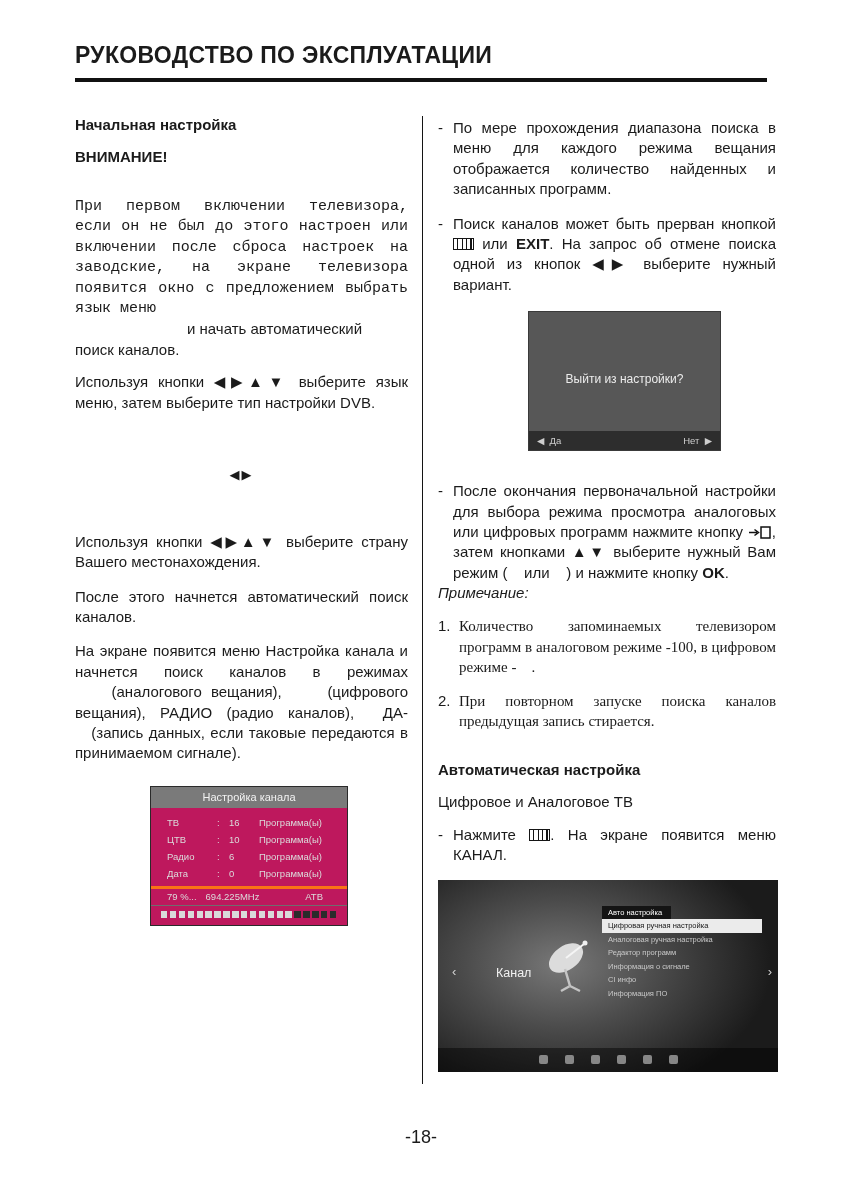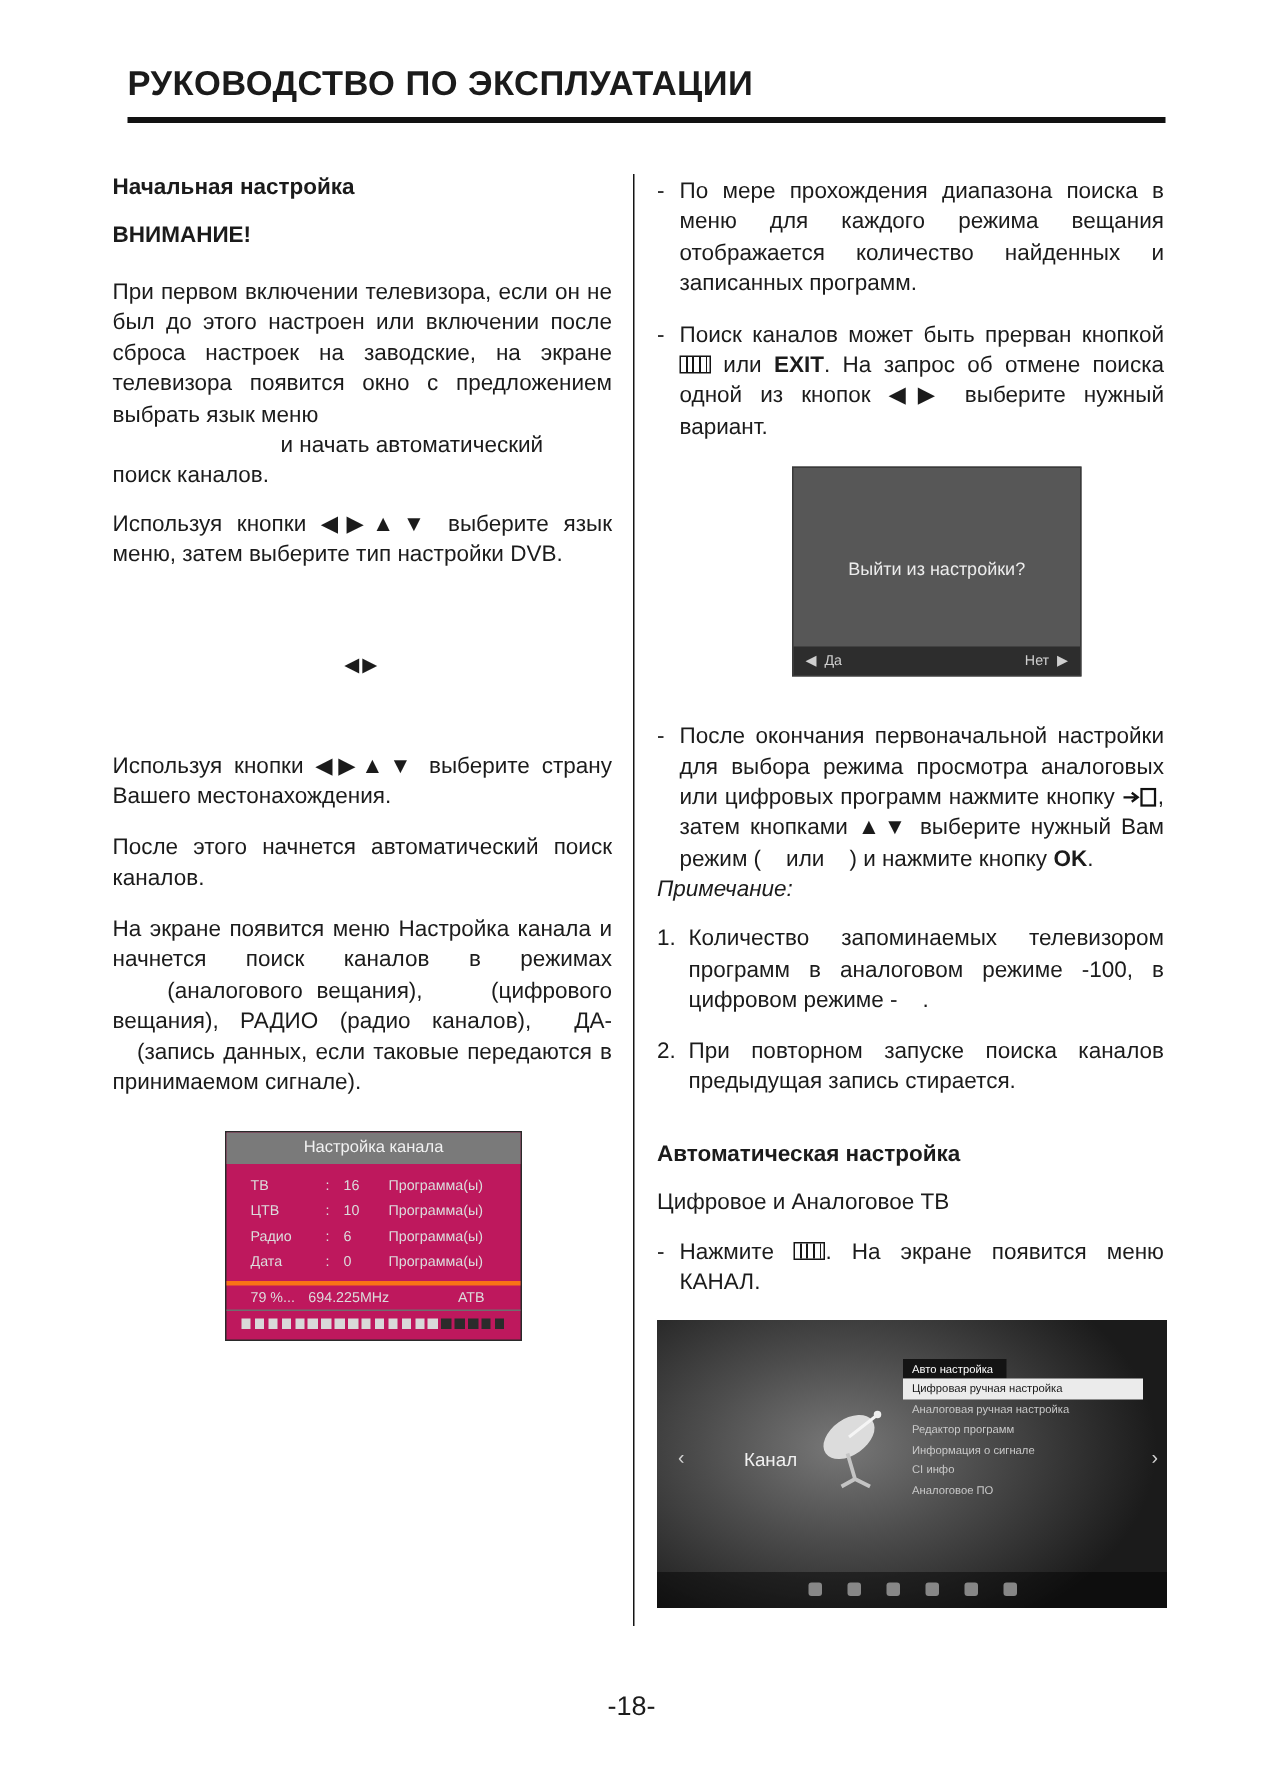--- a/index.html
+++ b/index.html
@@ -1,44 +1,44 @@
 <!DOCTYPE html>
 <html><head>
 <meta charset="utf-8">
 <style>
   html,body{margin:0;padding:0;}
   body{
     width:842px;height:1190px;background:#ffffff;position:relative;
     font-family:"Liberation Sans","DejaVu Sans",sans-serif;color:#1b1b1b;
     overflow:hidden;
   }
-  .header{position:absolute;left:85px;top:42px;width:692px;}
+  .header{position:absolute;left:75px;top:42px;width:692px;}
   .header h1{margin:0;font-size:23px;font-weight:bold;letter-spacing:.3px;}
   .header .rule{height:4px;background:#111;margin-top:9px;}
 
   .columns{position:absolute;left:75px;top:116px;width:703px;height:968px;display:flex;}
   .col-left{width:333px;flex:none;}
   .divider{width:1px;background:#141414;margin-left:14px;margin-right:15px;flex:none;}
   .col-right{width:338px;flex:none;}
 
   p{margin:0;font-size:15px;line-height:1.36;text-align:justify;}
   .b-title{font-size:15px;font-weight:bold;}
   .warning{margin-top:15px;}
-  .mt12{margin-top:12px;}.mt14{margin-top:14px;}.mt16{margin-top:20px;}
+  .mt12{margin-top:12px;}.mt14{margin-top:14px;}.mt16{margin-top:32px;font-family:Liberation Mono, monospace;}
   .indent-line{padding-left:112px;text-align:left;}
   .plain-line{text-align:left;}
   .arrows-center{margin:54px 0 50px;text-align:center;font-size:13px;letter-spacing:2px;}
 
   
   .bullet{display:flex;margin-top:14px;}
   .bullet .dash{width:15px;flex:none;font-size:15px;line-height:1.36;}
   .bullet .btext{flex:1;font-size:15px;line-height:1.36;text-align:justify;}
   .note{display:flex;margin-top:13px;}
   .note .num{width:21px;flex:none;font-size:15px;line-height:1.36;}
-  .note .ntext{flex:1;font-size:15px;line-height:1.36;text-align:justify;}
+  .note .ntext{flex:1;font-size:15px;line-height:1.36;text-align:justify;font-family:Liberation Serif, serif;}
   .note-label{font-style:italic;}
   .auto-title{margin-top:30px;}
   .auto-sub{margin-top:14px;}
 
   
   .icon-menu{
     display:inline-block;width:21px;height:12px;vertical-align:-1px;
     border:1.4px solid #151515;box-sizing:border-box;
     background:repeating-linear-gradient(90deg,#fff 0 3.2px,#151515 3.2px 4.4px);
   }
@@ -231,21 +231,21 @@
           <circle cx="45" cy="9" r="2.5" fill="#efefef"></circle>
           <path d="M25 35 L30 52 M30 52 L21 57 M30 52 L40 57" stroke="#c4c4c4" stroke-width="2.5" fill="none"></path>
         </svg>
         <div class="menu-list">
           <div class="mrow hdr">Авто настройка</div>
           <div class="mrow sel">Цифровая ручная настройка</div>
           <div class="mrow">Аналоговая ручная настройка</div>
           <div class="mrow">Редактор программ</div>
           <div class="mrow">Информация о сигнале</div>
           <div class="mrow">CI инфо</div>
-          <div class="mrow">Аналоговое ПО</div>
+          <div class="mrow">Информация ПО</div>
         </div>
         <span class="nav-r">›</span>
         <div class="tabbar">
           <span class="tab"></span>
           <span class="tab"></span>
           <span class="tab"></span>
           <span class="tab"></span>
           <span class="tab"></span>
           <span class="tab"></span>
         </div>

